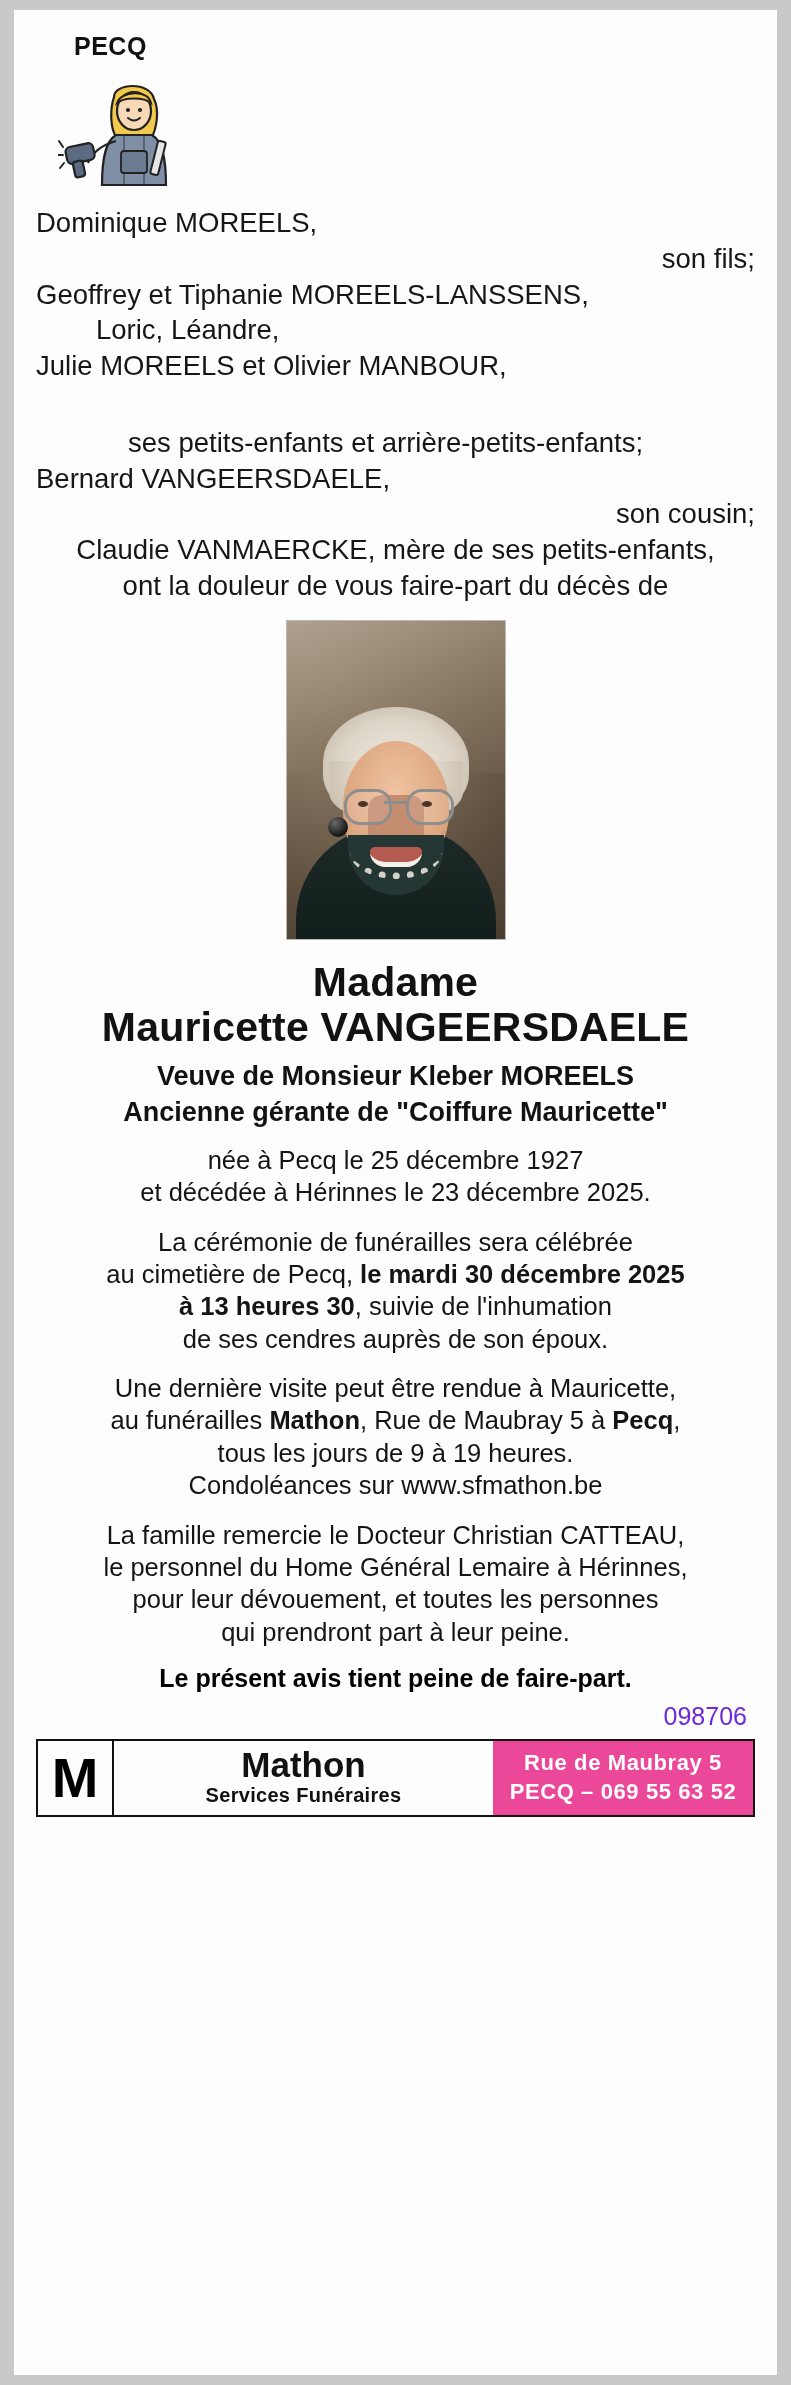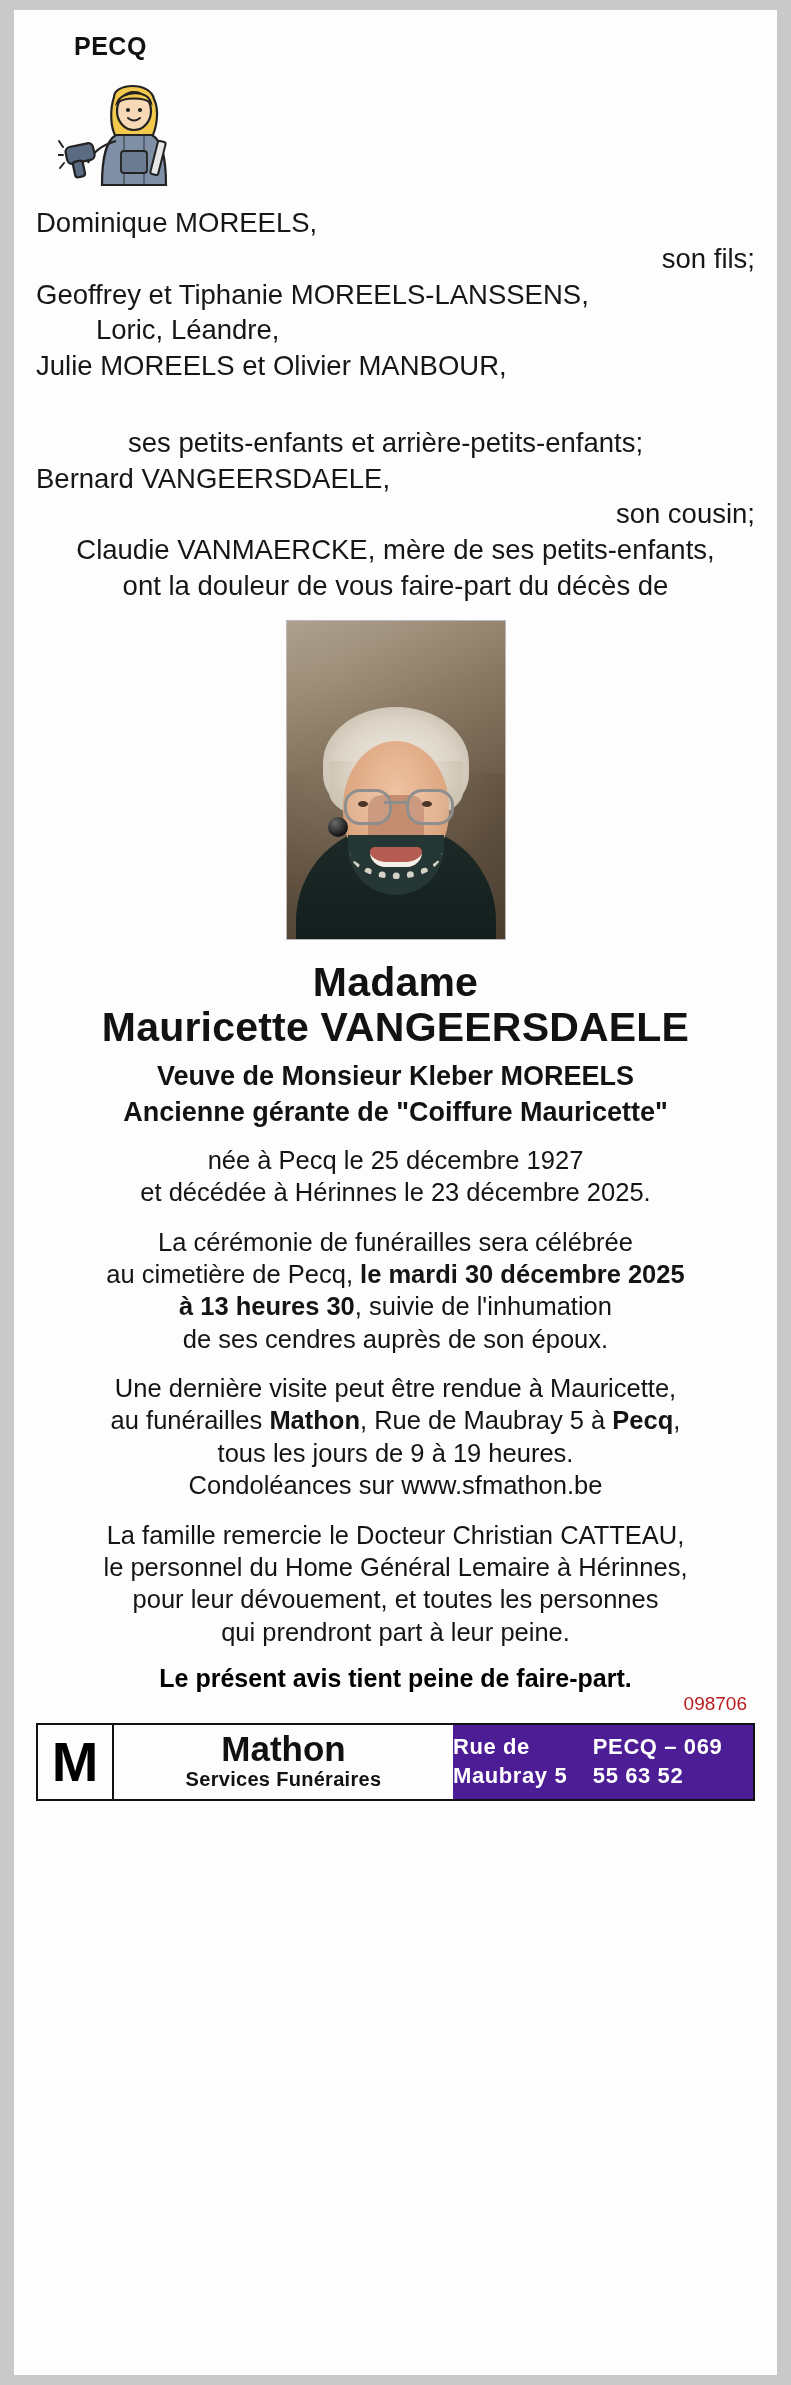--- a/index.html
+++ b/index.html
@@ -203,25 +203,25 @@
   .b { font-weight: bold; }
 
   .tail-line {
     margin-top: 16px;
     text-align: center;
     font-size: 25px;
     font-weight: bold;
   }
 
   .refnum {
-    margin-top: 0;
+    margin-top: 9px;
     text-align: right;
     padding-right: 8px;
-    font-size: 19px;
-    color: #b91c1c;
+    font-size: 25px;
+    color: #6d28d9;
   }
 
   .footer {
     margin-top: 8px;
     display: flex;
     align-items: stretch;
     height: 78px;
     border: 2px solid #111;
     box-sizing: border-box;
   }
@@ -250,25 +250,25 @@
     line-height: 1.05;
     color: #111;
   }
   .brand-sub {
     font-size: 20px;
     font-weight: bold;
     color: #111;
     letter-spacing: 0.3px;
   }
   .footer-contact {
-    width: 300px;
-    background: #4c1d95;
+    width: 260px;
+    background: #ec4899;
     color: #fff;
     display: flex;
-    flex-direction: row;
+    flex-direction: column;
     justify-content: center;
     align-items: center;
     font-size: 22px;
     font-weight: bold;
     line-height: 1.3;
     letter-spacing: 0.6px;
   }
 </style>
 </head>
 <body>

